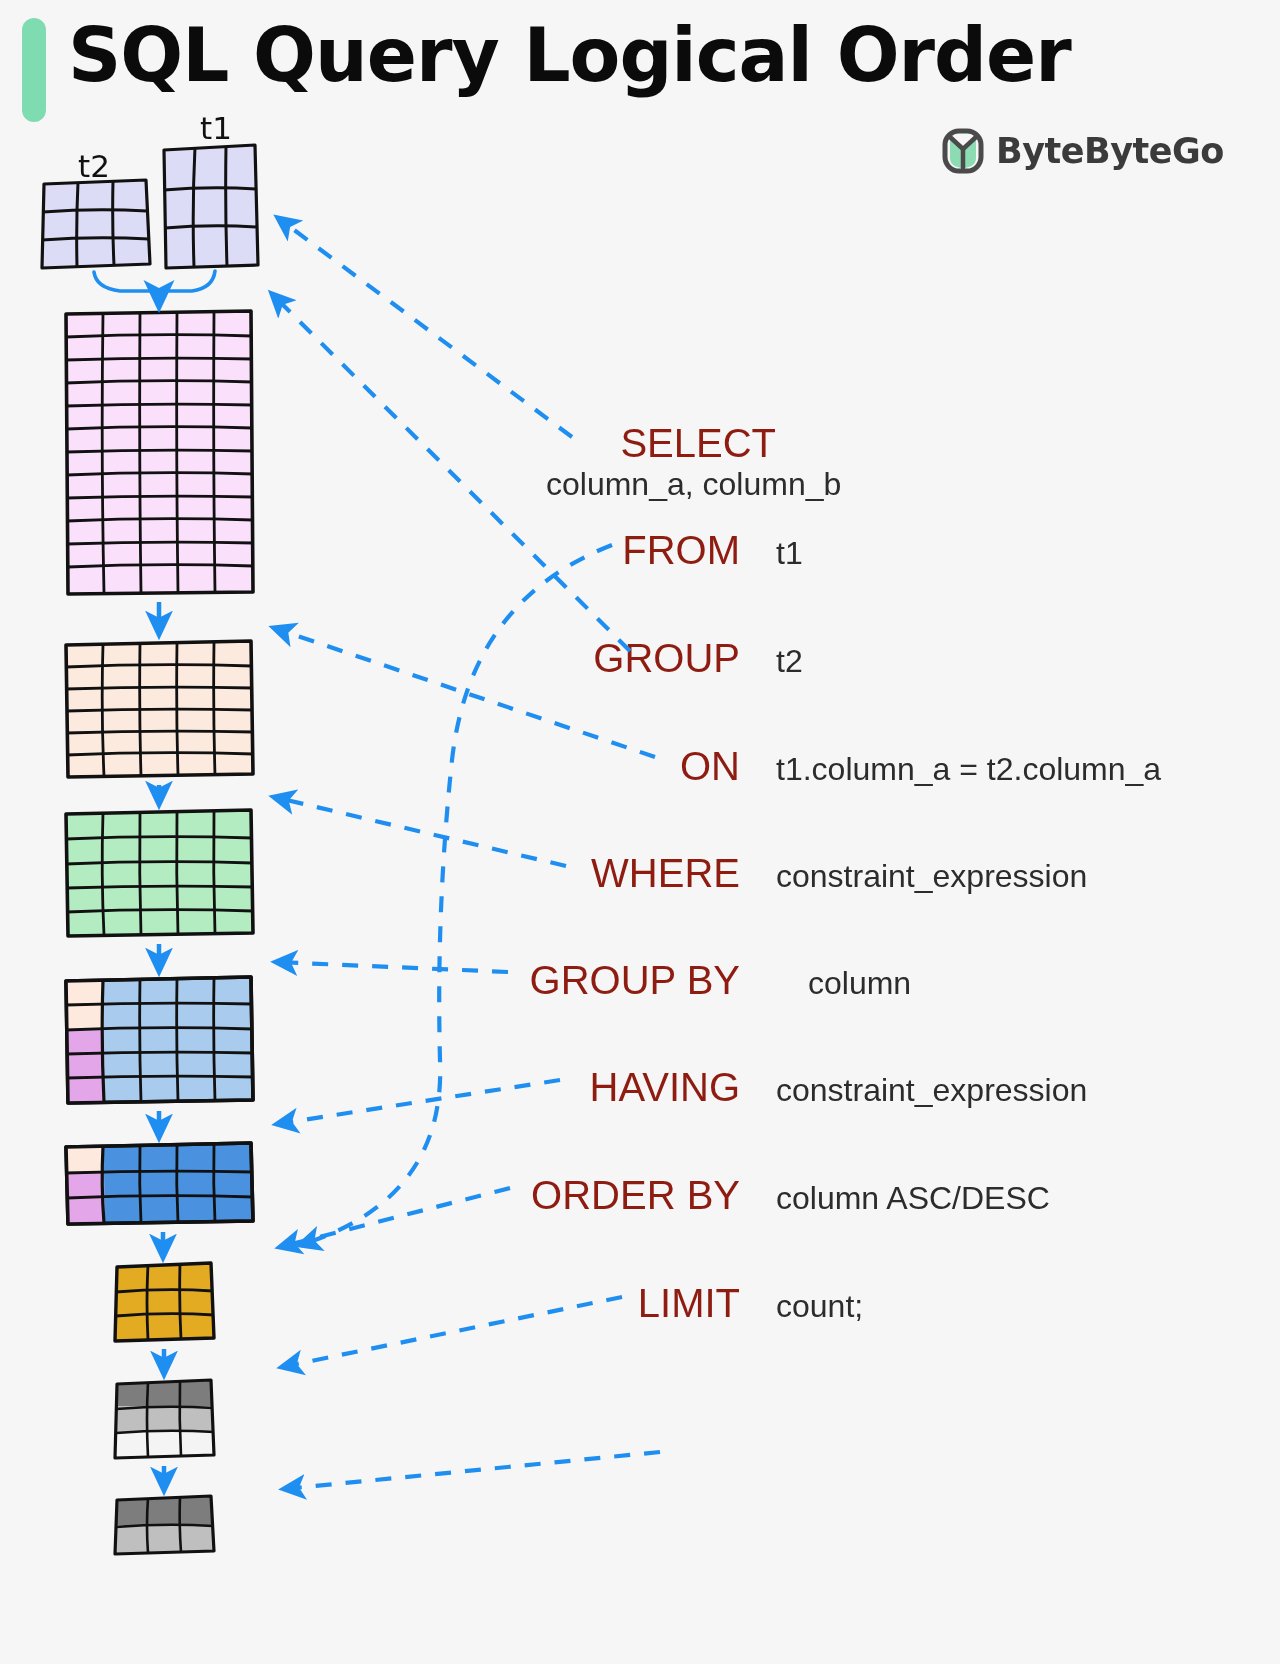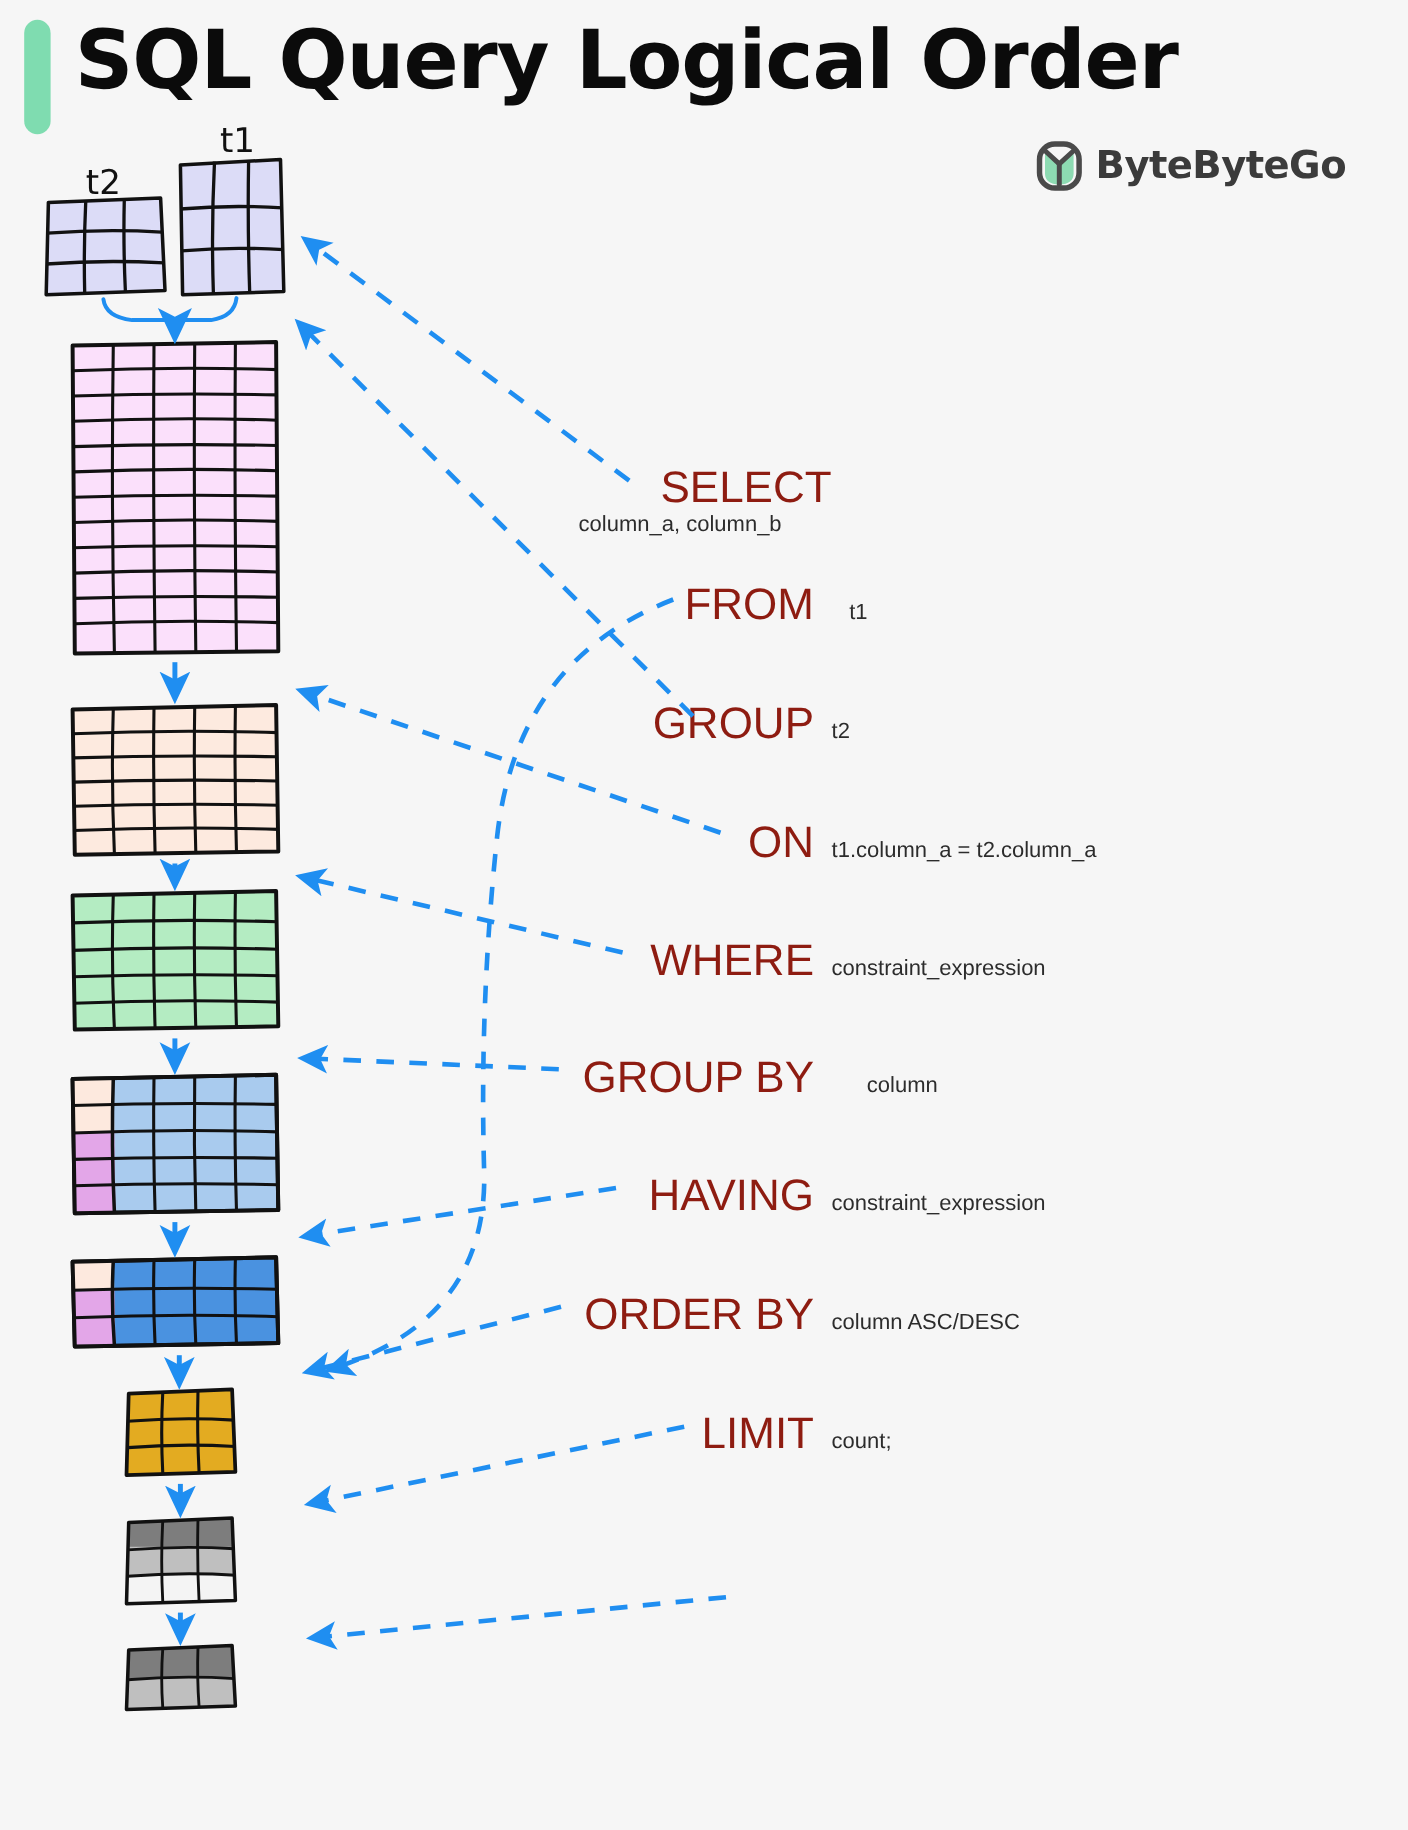--- a/index.html
+++ b/index.html
@@ -73,23 +73,23 @@
   .kw {
     color: #8e1c11;
     font-size: 40px;
     font-family: "Liberation Sans", sans-serif;
     text-align: right;
     width: 230px;
     display: inline-block;
   }
   .arg {
     color: #2c2c2c;
-    font-size: 20px;
+    font-size: 32px;
     font-family: "Liberation Sans", sans-serif;
-    margin-left: 16px;
+    margin-left: 36px;
     display: inline-block;
   }
 
   
   .tbl-label {
     position: absolute;
     font-family: "DejaVu Sans", sans-serif;
     font-size: 31px;
     color: #111;
   }
@@ -299,21 +299,21 @@
 
       <path d="M660,1452 L284,1489" marker-end="url(#ah)"></path>
     </g>
   </svg>
 
   <div class="clause" style="left:510px; top:421px;flex-direction:column;">
     <span class="kw">SELECT</span>
     <span class="arg">column_a, column_b</span>
   </div>
 
-  <div class="clause" style="left:510px; top:528px;gap:16px;">
+  <div class="clause" style="left:510px; top:528px;">
     <span class="kw">FROM</span>
     <span class="arg">t1</span>
   </div>
 
   <div class="clause" style="left:510px; top:636px;">
     <span class="kw">GROUP</span>
     <span class="arg">t2</span>
   </div>
 
   <div class="clause" style="left:510px; top:744px;">

